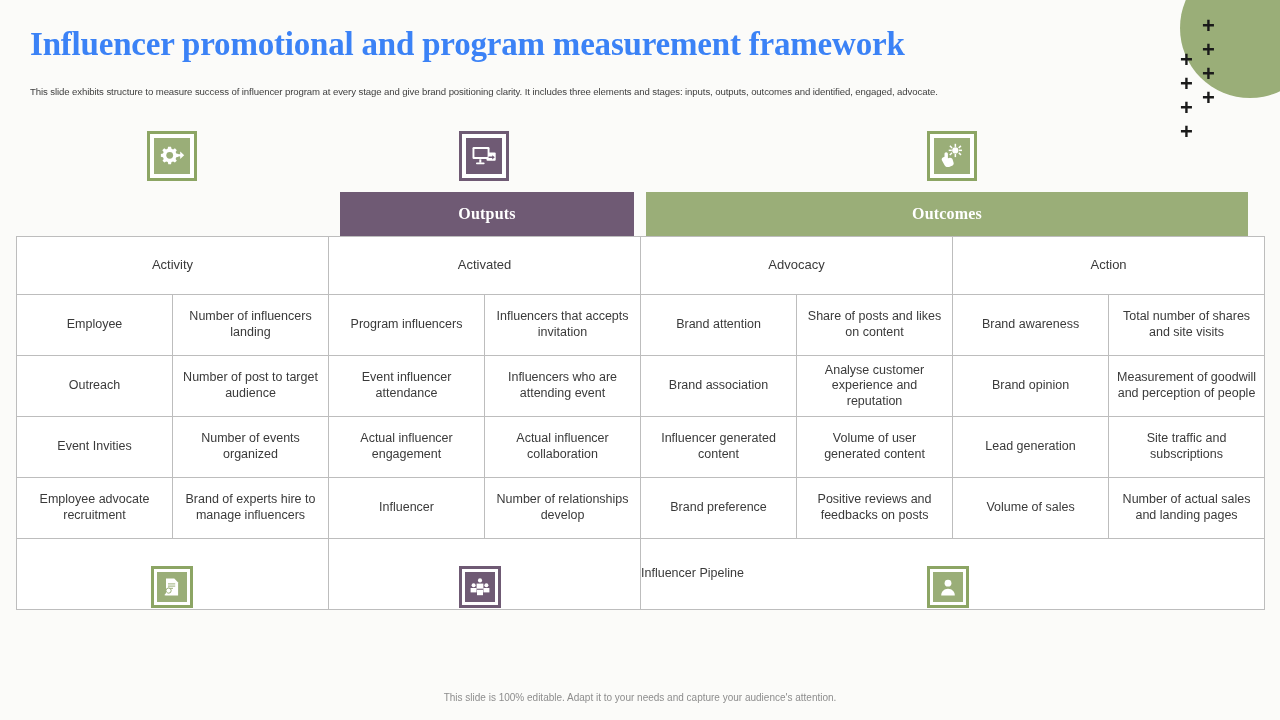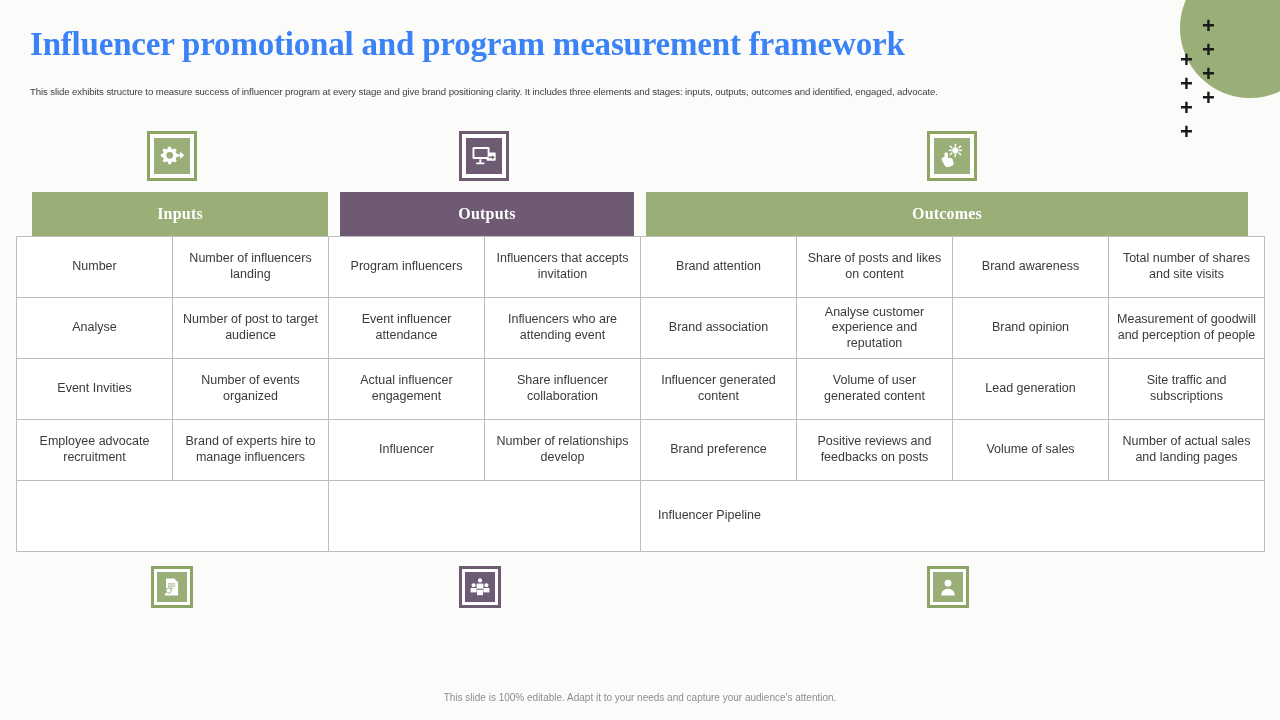--- a/index.html
+++ b/index.html
@@ -294,87 +294,92 @@
             <rect x="11.2" y="9.3" width="1.5" height="3.1" transform="rotate(45 11.9 10.8)"></rect>
           </g>
           <path d="M7.2 9.2c1 0 1.7.8 1.7 1.8v4.3l1.3-.4c1.6-.5 3 .3 3.4 1.6l1 3.3c.4 1.3-.3 2.5-1.5 3l-3 1.1c-1.8.6-3.6-.1-4.5-1.7L3 17.6c-.6-1.1-.2-2.4.9-3l1.6-.9v-2.7c0-1 .7-1.8 1.7-1.8z"></path>
         </g>
       </svg>
     </span>
   </div>
 </div>
 
 <div class="bands">
-  <div class="band green" style="left:16px;   width:296px;">Inputs</div>
   <div class="band purple" style="left:324px;  width:294px;">Outputs</div>
   <div class="band green" style="left:630px;  width:602px;">Outcomes</div>
 </div>
 
 <div class="table-wrap">
   <table class="matrix">
     <colgroup>
       <col style="width:156px">
         <col style="width:156px">
       <col style="width:156px">
         <col style="width:156px">
       <col style="width:156px">
         <col style="width:156px">
       <col style="width:156px">
         <col style="width:156px">
     </colgroup>
     <tbody>
+      <tr class="subhead">
+        <td colspan="2">Activity</td>
+        <td colspan="2" class="out-left out-right">Activated</td>
+        <td colspan="2">Advocacy</td>
+        <td colspan="2">Action</td>
+      </tr>
 
       <tr class="data">
-        <td>Number</td>
+        <td>Employee</td>
         <td>Number of influencers landing</td>
         <td class="out-left">Program influencers</td>
         <td class="out-right">Influencers that accepts invitation</td>
         <td>Brand attention</td>
         <td>Share of posts and likes on content</td>
         <td>Brand awareness</td>
         <td>Total number of shares and site visits</td>
       </tr>
 
       <tr class="data">
-        <td>Analyse</td>
+        <td>Outreach</td>
         <td>Number of post to target audience</td>
         <td class="out-left">Event influencer attendance</td>
         <td class="out-right">Influencers who are attending event</td>
         <td>Brand association</td>
         <td>Analyse customer experience and reputation</td>
         <td>Brand opinion</td>
         <td>Measurement of goodwill and perception of people</td>
       </tr>
 
       <tr class="data">
         <td>Event Invities</td>
         <td>Number of events organized</td>
         <td class="out-left">Actual influencer engagement</td>
-        <td class="out-right">Share influencer collaboration</td>
+        <td class="out-right">Actual influencer collaboration</td>
         <td>Influencer generated content</td>
         <td>Volume of user generated content</td>
         <td>Lead generation</td>
         <td>Site traffic and subscriptions</td>
       </tr>
 
       <tr class="data">
         <td>Employee advocate recruitment</td>
         <td>Brand of experts hire to manage influencers</td>
         <td class="out-left">Influencer</td>
         <td class="out-right">Number of relationships develop</td>
         <td>Brand preference</td>
         <td>Positive reviews and feedbacks on posts</td>
         <td>Volume of sales</td>
         <td>Number of actual sales and landing pages</td>
       </tr>
 
       <tr class="pipeline-label-row">
         <td colspan="2"></td>
         <td colspan="2" class="out-left out-right"></td>
-        <td colspan="4" style="text-align:left; padding-left:17px;">Influencer Pipeline</td>
+        <td colspan="4" style="text-align:left; padding-left:0;">Influencer Pipeline</td>
       </tr>
 
     </tbody>
   </table>
 </div>
 
 <div class="pipe-icons">
 
   <div class="pipe-badge green" style="left:135px; top:0;">
     <span class="pipe-inner">

